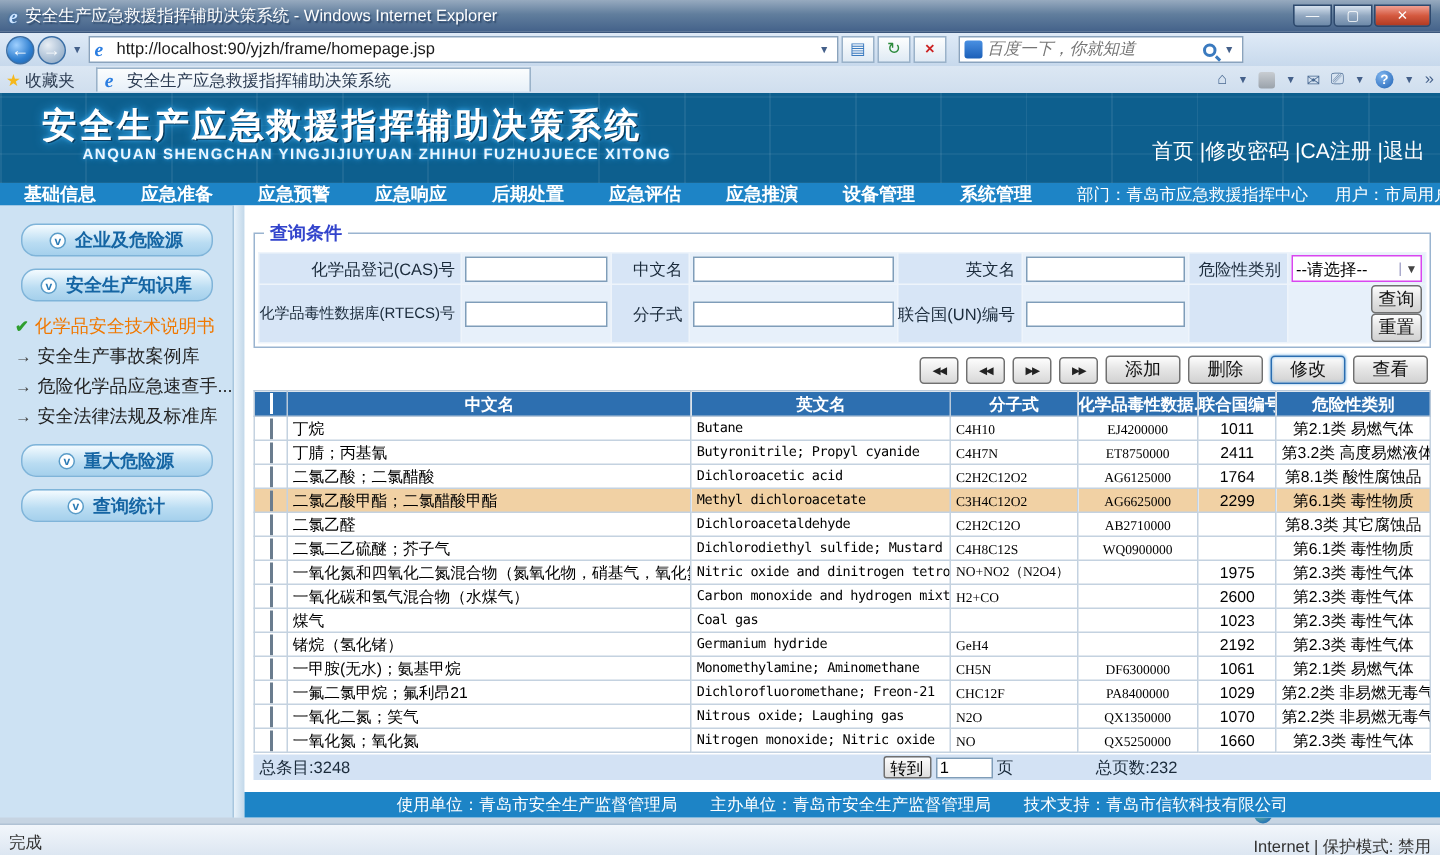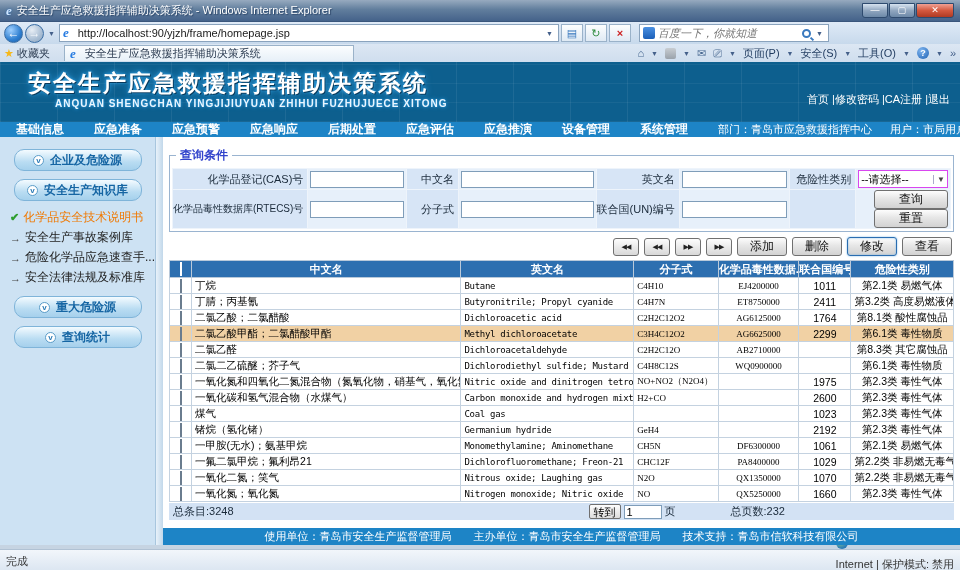--- a/index.html
+++ b/index.html
@@ -36,21 +36,21 @@
   .help-ic { width:12px; height:12px; border-radius:50%; background:radial-gradient(circle at 35% 30%,#7fb5ef,#1f62b4); color:#fff; font-size:9px; line-height:12px; text-align:center; font-weight:bold; }
   .dropcaret { font-size:7px; color:#44608a; }
 
   
   .banner { height:60px; background:#0d5f8e; position:relative; overflow:hidden; }
   .banner::before { content:""; position:absolute; inset:0;
     background:repeating-linear-gradient(90deg, rgba(255,255,255,0.07) 0 1px, transparent 1px 57px),
                repeating-linear-gradient(0deg, rgba(255,255,255,0.05) 0 1px, transparent 1px 19px); }
   .banner-title { position:absolute; left:28px; top:6px; font-size:23px; font-weight:bold; color:#fff; letter-spacing:2px; text-shadow:1px 1px 0 #083a5c, 0 0 7px #35a5e8, 0 0 3px #35a5e8; }
   .banner-sub { position:absolute; left:55px; top:36px; font-size:10px; font-weight:bold; color:#eaf6ff; letter-spacing:1px; text-shadow:0 0 4px #2a96d8, 0 0 2px #2a96d8; }
-  .banner-links { position:absolute; right:10px; top:30px; font-size:11px; color:#fff; }
+  .banner-links { position:absolute; right:10px; top:30px; font-size:14px; color:#fff; }
   .banner-links span[data-name="banner-link"] { cursor:pointer; }
   .menubar { height:15px; background:#1d84c6; display:flex; align-items:center; padding:0 16px; color:#fff; }
   .menu-item { font-size:12px; font-weight:bold; margin-right:30px; white-space:nowrap; }
   .menu-right { margin-left:auto; font-size:11px; display:flex; gap:18px; white-space:nowrap; }
 
   .pagearea { height:408px; display:flex; background:#cde2f3; position:relative; }
   .sidebar { width:155px; padding-top:12px; }
   .side-scroll { width:8px; background:linear-gradient(90deg,#e8f2fa,#c2d8ea); border-left:1px solid #a8c6de; }
   .side-group { width:128px; margin:0 auto 8px; height:22px; border:1px solid #7fb4d9; border-radius:10px; background:linear-gradient(#f4fbff,#b9dcf2 60%,#a5d0ec); display:flex; align-items:center; justify-content:center; gap:6px; color:#1565a3; font-size:12px; font-weight:bold; cursor:pointer; }
   .grp-ic { width:11px; height:11px; border-radius:50%; background:#fff; border:1px solid #5a9cc8; color:#2a7ab5; font-size:8px; line-height:10px; text-align:center; }
@@ -66,21 +66,21 @@
   .qtable { width:100%; border-collapse:separate; border-spacing:1px; background:#eef4fb; }
   .qtable td { height:20px; font-size:11px; }
   .qtable td.lbl { background:#d7e5f6; text-align:right; padding-right:4px; color:#1a2a3a; white-space:nowrap; }
   .qtable td.fld { background:#e7f0fa; padding:0 2px; }
   .qtable input[type=text] { width:100%; height:17px; border:1px solid #7f9db9; font-size:11px; padding:0 2px; }
   .qselect { width:100%; height:18px; border:1px solid #d946ef; background:#fff; font-size:11px; display:flex; align-items:center; justify-content:space-between; padding:0 2px; }
   .qselect .caret { font-size:8px; color:#444; border-left:1px solid #aac; padding-left:3px; }
   .btn { height:19px; border:1px solid #707070; border-radius:3px; background:linear-gradient(#fdfdfd,#e6e6e6 45%,#d2d2d2); font-size:12px; padding:0 12px; color:#111; cursor:pointer; font-family:inherit; }
   .btn.default { border:1px solid #2a6db0; box-shadow:0 0 2px #7ab8e8 inset,0 0 2px #7ab8e8; }
   .btnrow { text-align:right; }
-  .btnrow .btn { margin-left:15px; padding:0 24px; }
+  .btnrow .btn { margin-left:15px; padding:0 4px; }
 
   .toolbar { display:flex; justify-content:flex-end; align-items:center; gap:5px; margin:5px 2px 4px 0; }
   .pgbtn { width:26px; height:18px; border:1px solid #707070; border-radius:3px; background:linear-gradient(#fdfdfd,#d8d8d8); font-size:7px; color:#222; letter-spacing:-1px; }
 
   table.grid { width:100%; border-collapse:collapse; table-layout:fixed; }
   table.grid th { background:#2d6fb0; color:#fff; font-size:11px; font-weight:bold; height:17px; border:1px solid #b9c9da; white-space:nowrap; overflow:hidden; }
   table.grid td { border:1px solid #c4d2e0; font-size:10.5px; height:16px; padding:0 3px; white-space:nowrap; overflow:hidden; color:#000; }
   table.grid td.en { font-family:"DejaVu Sans Mono",monospace; font-size:9px; letter-spacing:-0.3px; }
   table.grid td.mono { font-family:Liberation Serif, serif; font-size:9px; }
   table.grid td.c { text-align:center; }
@@ -145,28 +145,20 @@
     <span data-name="tab-title">安全生产应急救援指挥辅助决策系统</span>
   </div>
   <div class="cmdbar" data-name="command-bar">
     <span class="cmd-ic" data-name="home-icon">⌂</span>
       <span class="dropcaret" data-name="home-dropdown-icon">▼</span>
     <span class="feed-ic" data-name="feeds-icon"></span>
       <span class="dropcaret" data-name="feeds-dropdown-icon">▼</span>
     <span class="cmd-ic" data-name="mail-icon">✉</span>
     <span class="cmd-ic" data-name="print-icon">⎚</span>
       <span class="dropcaret" data-name="print-dropdown-icon">▼</span>
-    <span id="cmd-items" data-name="command-items" style="display:flex;gap:7px;align-items:center;">
-        <span data-name="command-item-0">页面(P)</span>
-        <span class="dropcaret" data-name="command-dropdown-icon">▼</span>
-        <span data-name="command-item-1">安全(S)</span>
-        <span class="dropcaret" data-name="command-dropdown-icon">▼</span>
-        <span data-name="command-item-2">工具(O)</span>
-        <span class="dropcaret" data-name="command-dropdown-icon">▼</span>
-      </span>
     <span class="help-ic" data-name="help-icon">?</span>
       <span class="dropcaret" data-name="help-dropdown-icon">▼</span>
     <span data-name="overflow-chevron-icon" style="color:#44608a;">»</span>
   </div>
 </div>
 
 <div class="banner" data-name="site-banner">
   <div class="banner-title" data-name="site-title">安全生产应急救援指挥辅助决策系统</div>
   <div class="banner-sub" data-name="site-subtitle">ANQUAN SHENGCHAN YINGJIJIUYUAN ZHIHUI FUZHUJUECE XITONG</div>
   <div class="banner-links" id="banner-links" data-name="banner-links"><span data-name="banner-link">首页</span><span data-name="link-separator"> |</span><span data-name="banner-link">修改密码</span><span data-name="link-separator"> |</span><span data-name="banner-link">CA注册</span><span data-name="link-separator"> |</span><span data-name="banner-link">退出</span></div>

